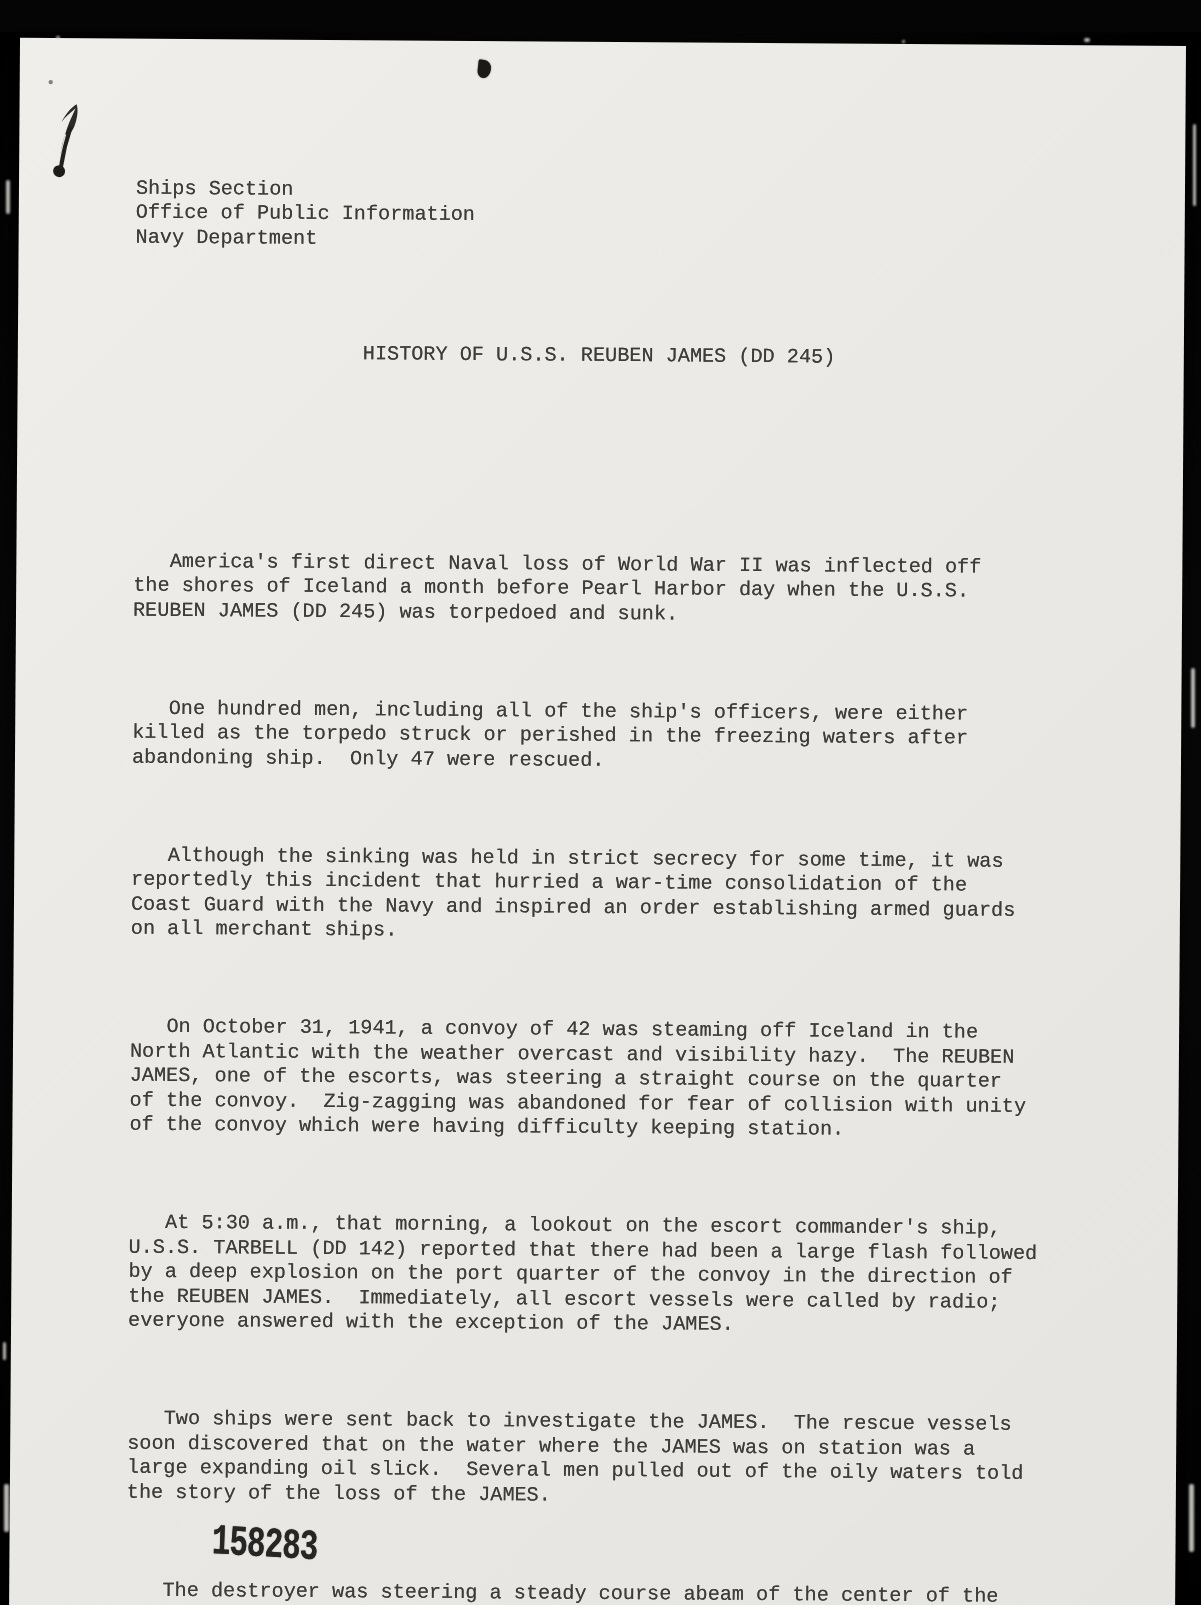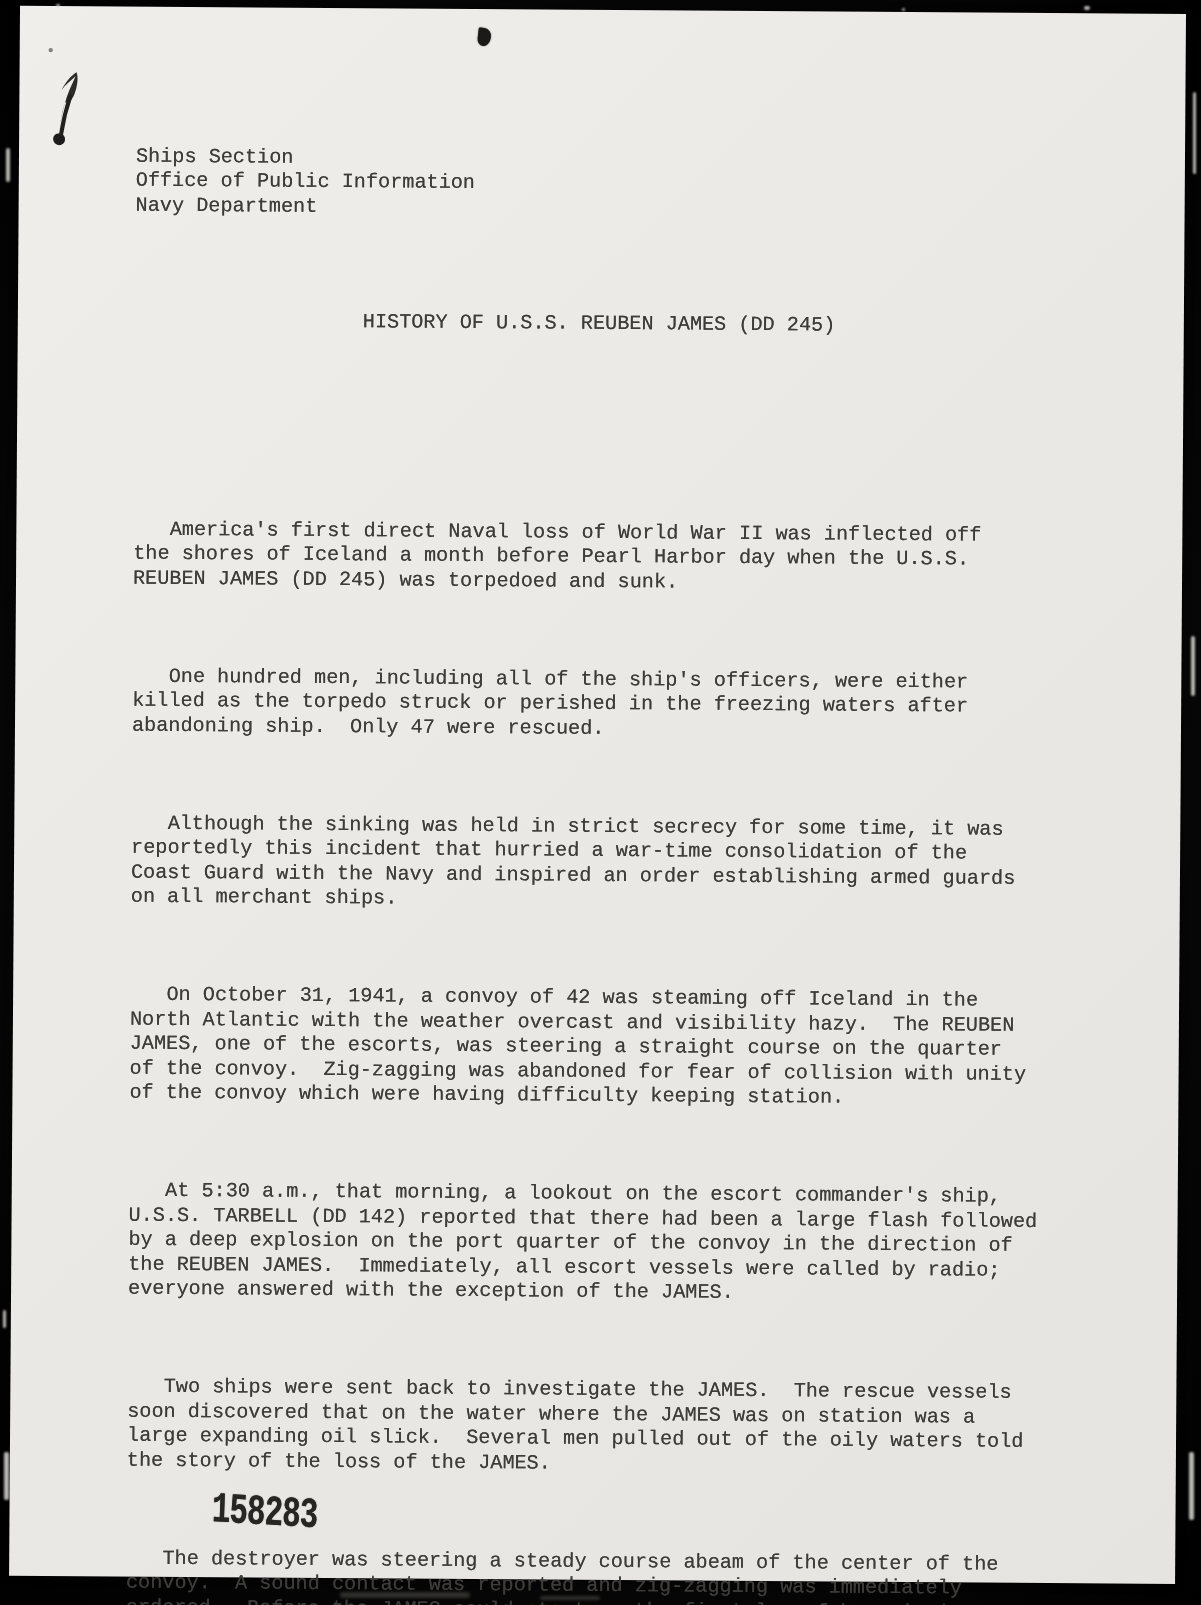--- a/index.html
+++ b/index.html
@@ -12,20 +12,21 @@
     height: 1605px;
     position: relative;
     overflow: hidden;
     font-family: "Liberation Mono", "DejaVu Sans Mono", monospace;
   }
   .film {
     position: absolute;
     inset: 0;
     background:
       radial-gradient(ellipse at 50% 50%, #111 0%, #060606 70%, #000 100%);
+    margin-top: 32px;
   }
   
   .page {
     position: absolute;
     left: 20px;
     top: 14px;
     width: 1166px;
     height: 1570px;
     background: linear-gradient(135deg, #efeeea 0%, #eae9e5 45%, #e5e4e0 100%);
     transform: rotate(0.4deg);

